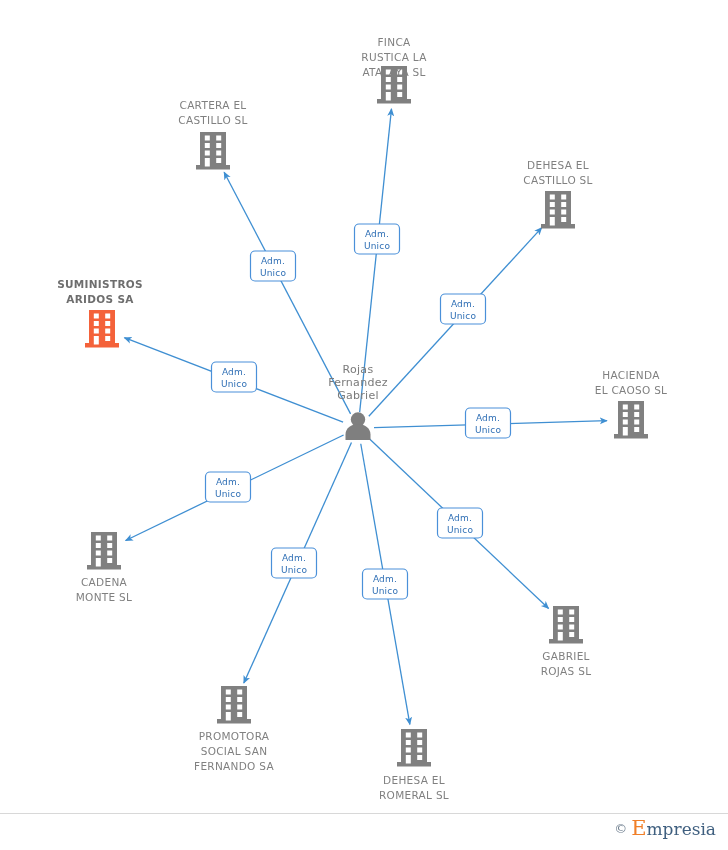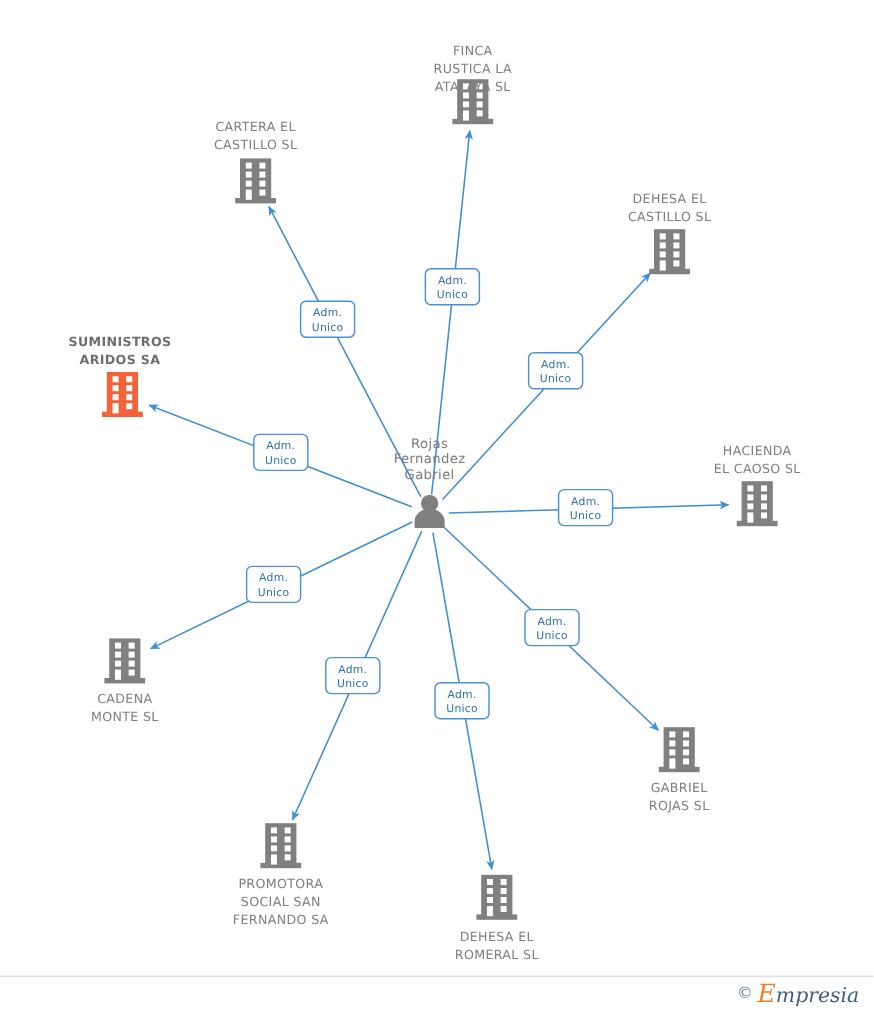--- a/index.html
+++ b/index.html
@@ -64,21 +64,20 @@
   }
   .footer-c {
     font-size: 13px;
     color: #6f7f8f;
     font-family: "DejaVu Sans", sans-serif;
   }
   .footer-brand {
     font-size: 17px;
     color: #3f5f7f;
     font-family: "DejaVu Serif", serif;
-    font-style: italic;
   }
   .footer-brand .cap {
     color: #f07f28;
     font-size: 21px;
   }
   .hr-divider {
     position: absolute;
     left: 0;
     bottom: 36px;
     width: 728px;

